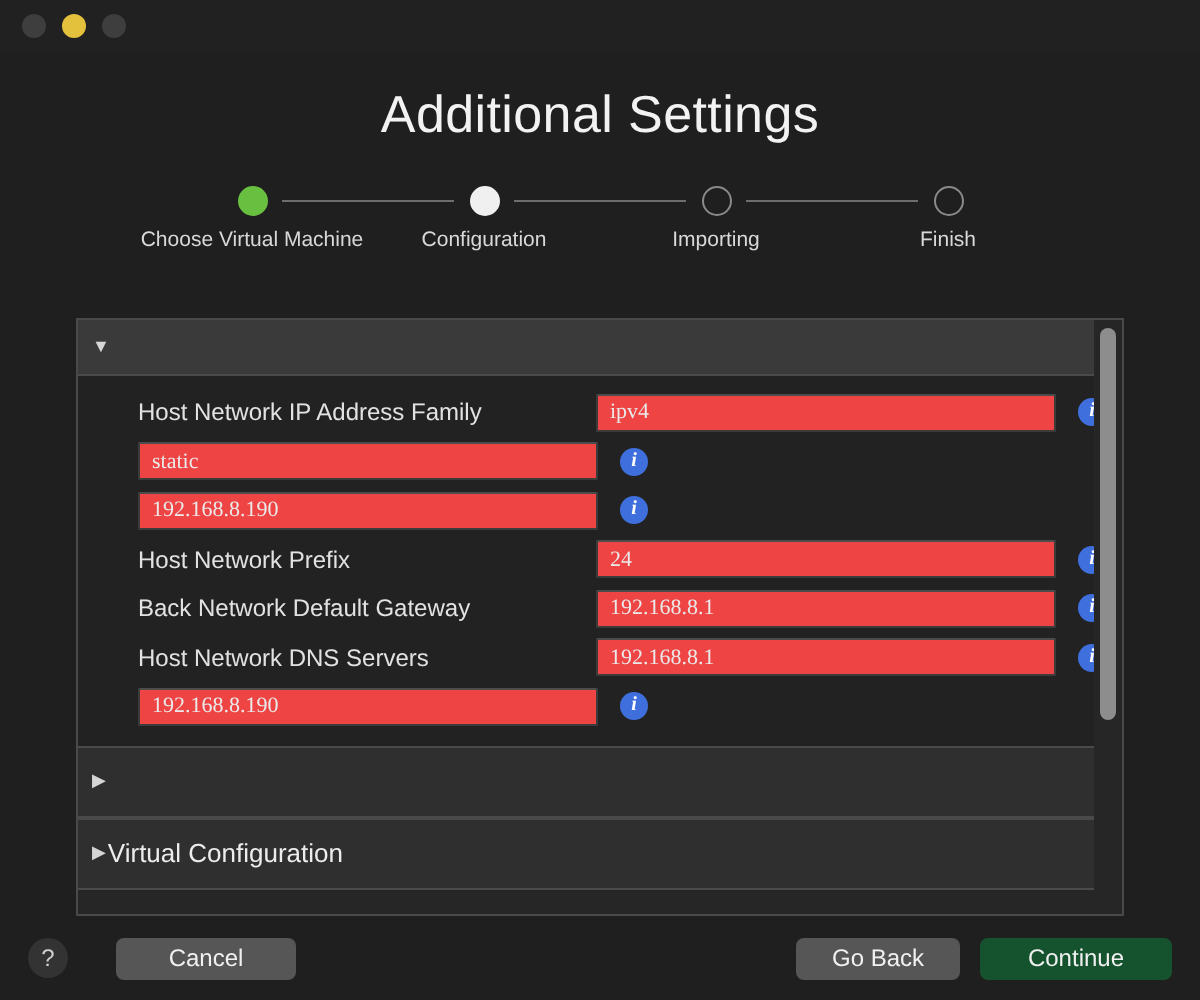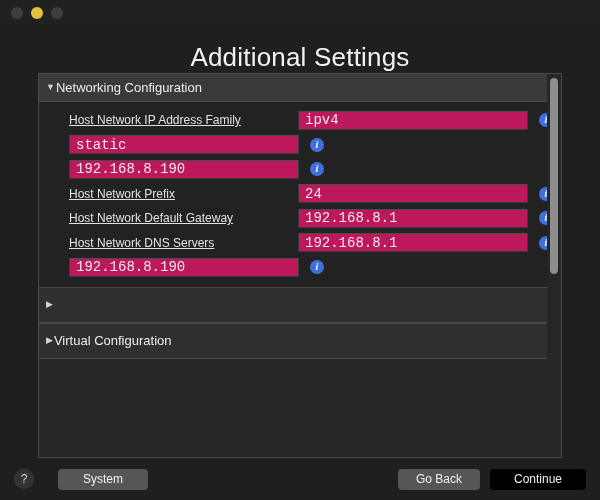--- a/index.html
+++ b/index.html
@@ -145,34 +145,33 @@
     align-items: center;
     height: 24.5px;
     padding: 0 0 0 30px;
   }
   .row-label {
     color: #e2e2e2;
     font-size: 12px;
     width: 229px;
     flex: 0 0 229px;
     white-space: nowrap;
-    text-decoration: underline;
   }
   .field {
     flex: 0 0 230px;
     width: 230px;
     height: 19px;
     box-sizing: border-box;
-    background: #be185d;
+    background: #ef4444;
     border: 1px solid #3b3b3b;
     border-top-color: #4c4c4c;
     border-radius: 1px;
     color: #eaeaea;
-    font-size: 14px;
-    font-family: Liberation Mono, monospace;
+    font-size: 11px;
+    font-family: Liberation Serif, serif;
     padding: 0 0 0 6px;
     line-height: 17px;
     outline: none;
   }
   .info-icon {
     width: 14px;
     height: 14px;
     border-radius: 50%;
     background: #3f6fdd;
     color: #ffffff;
@@ -233,21 +232,21 @@
     border-radius: 4px;
     border: none;
     font-family: "Liberation Sans", sans-serif;
     font-size: 12px;
     color: #f0f0f0;
     cursor: pointer;
     padding: 0 14px;
     line-height: 21px;
   }
   .btn.secondary { background: #565656; }
-  .btn.primary   { background: #000000; }
+  .btn.primary   { background: #14532d; }
   .btn-cancel { margin-left: 24px; min-width: 90px; }
   .btn-goback { min-width: 82px; }
   .btn-continue { min-width: 96px; }
   .spacer { flex: 1 1 auto; }
   .btn-gap { width: 10px; flex: 0 0 10px; }
 </style>
 </head>
 <body>
 
 <div class="window">
@@ -255,27 +254,48 @@
   <div class="titlebar">
     <div class="traffic">
       <span class="light close"></span>
       <span class="light min"></span>
       <span class="light zoom"></span>
     </div>
   </div>
 
   <div class="header-title">Additional Settings</div>
 
+  <div class="stepper">
+    <div class="connector" style="left:141px; width:86px;"></div>
+    <div class="connector" style="left:257px; width:86px;"></div>
+    <div class="connector" style="left:373px; width:86px;"></div>
+
+    <div class="step" style="left:126px;">
+      <div class="dot done"></div>
+      <div class="slabel">Choose Virtual Machine</div>
+    </div>
+    <div class="step" style="left:242px;">
+      <div class="dot current"></div>
+      <div class="slabel">Configuration</div>
+    </div>
+    <div class="step" style="left:358px;">
+      <div class="dot todo"></div>
+      <div class="slabel">Importing</div>
+    </div>
+    <div class="step" style="left:474px;">
+      <div class="dot todo"></div>
+      <div class="slabel">Finish</div>
+    </div>
+  </div>
 
   <div class="panel-wrap">
     <div class="panel-inner">
 
       <div class="section-header">
         <span class="tri">▼</span>
-        <span>Networking Configuration</span>
       </div>
       <div class="section-body">
 
         <div class="row">
           <div class="row-label">Host Network IP Address Family</div>
           <input class="field" type="text" value="ipv4" style="">
           <div class="info-icon">i</div>
         </div>
 
         <div class="row">
@@ -288,21 +308,21 @@
           <div class="info-icon">i</div>
         </div>
 
         <div class="row">
           <div class="row-label">Host Network Prefix</div>
           <input class="field" type="text" value="24" style="">
           <div class="info-icon">i</div>
         </div>
 
         <div class="row">
-          <div class="row-label">Host Network Default Gateway</div>
+          <div class="row-label">Back Network Default Gateway</div>
           <input class="field" type="text" value="192.168.8.1" style="">
           <div class="info-icon">i</div>
         </div>
 
         <div class="row">
           <div class="row-label">Host Network DNS Servers</div>
           <input class="field" type="text" value="192.168.8.1" style="">
           <div class="info-icon">i</div>
         </div>
 
@@ -324,20 +344,20 @@
 
     </div>
 
     <div class="scrollbar">
       <div class="scroll-thumb" style="top:4px; height:196px;"></div>
     </div>
   </div>
 
   <div class="footer">
     <div class="help-btn">?</div>
-    <button class="btn secondary btn-cancel">System</button>
+    <button class="btn secondary btn-cancel">Cancel</button>
     <div class="spacer"></div>
     <button class="btn secondary btn-goback">Go Back</button>
     <div class="btn-gap"></div>
     <button class="btn primary btn-continue">Continue</button>
   </div>
 
 </div>
 
 </body></html>

